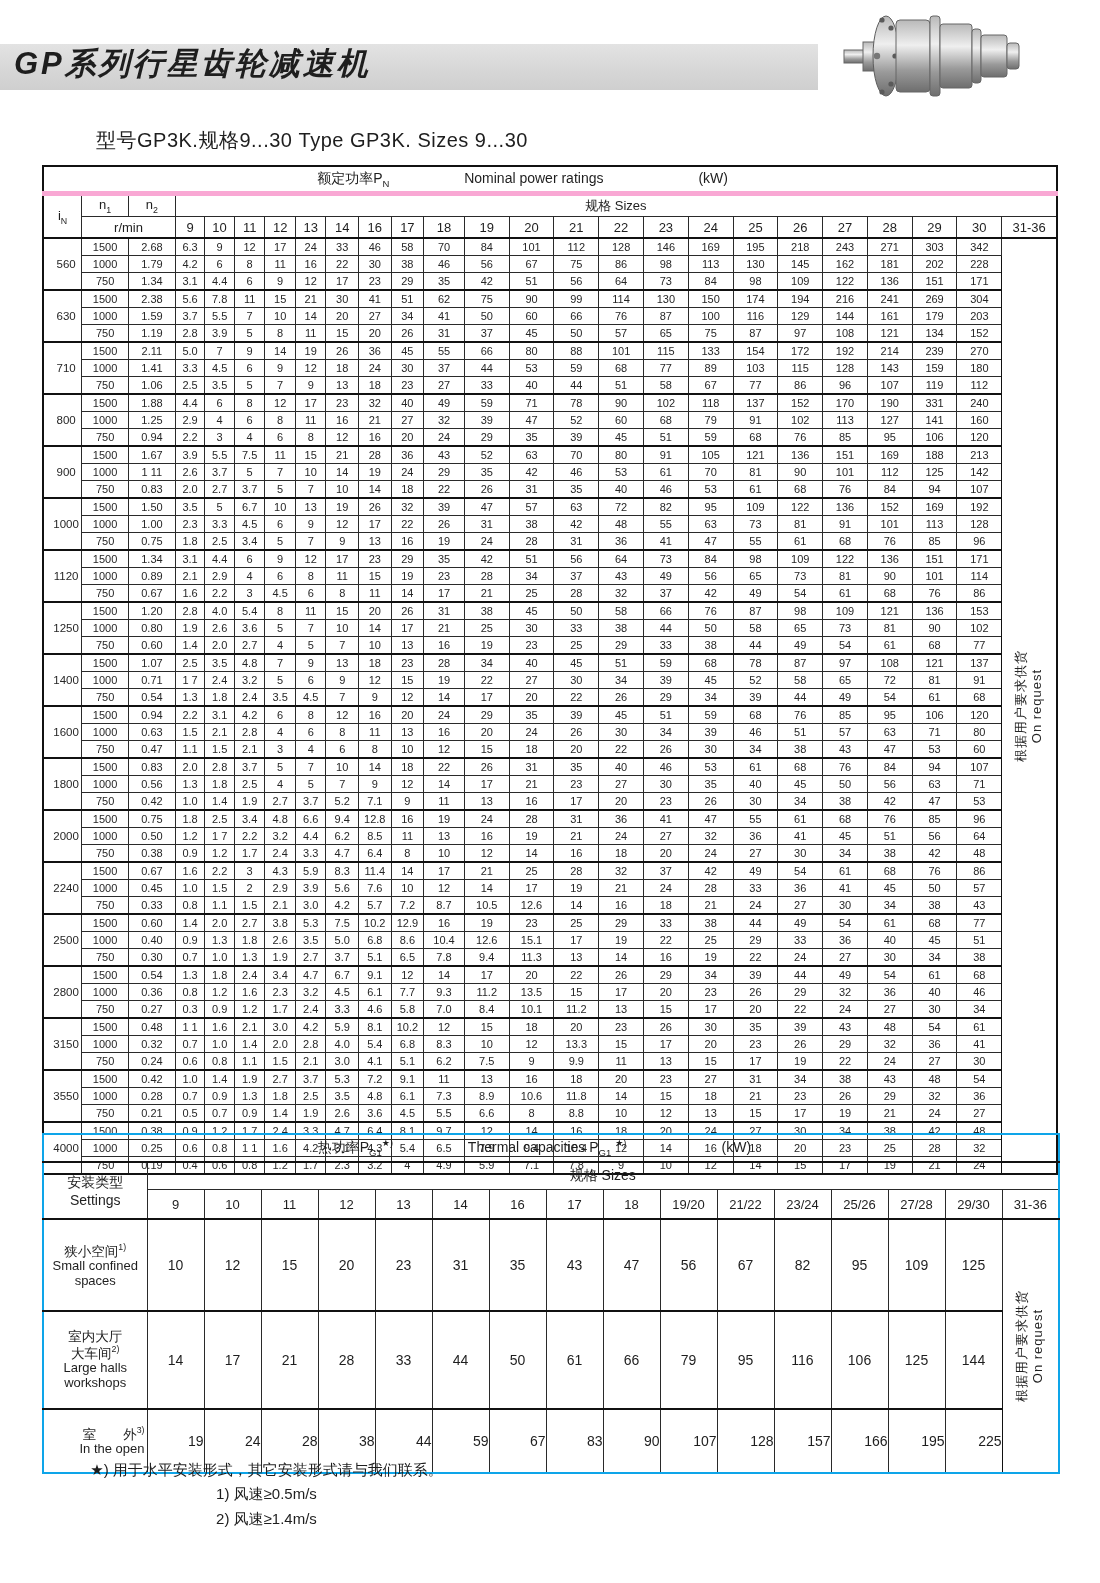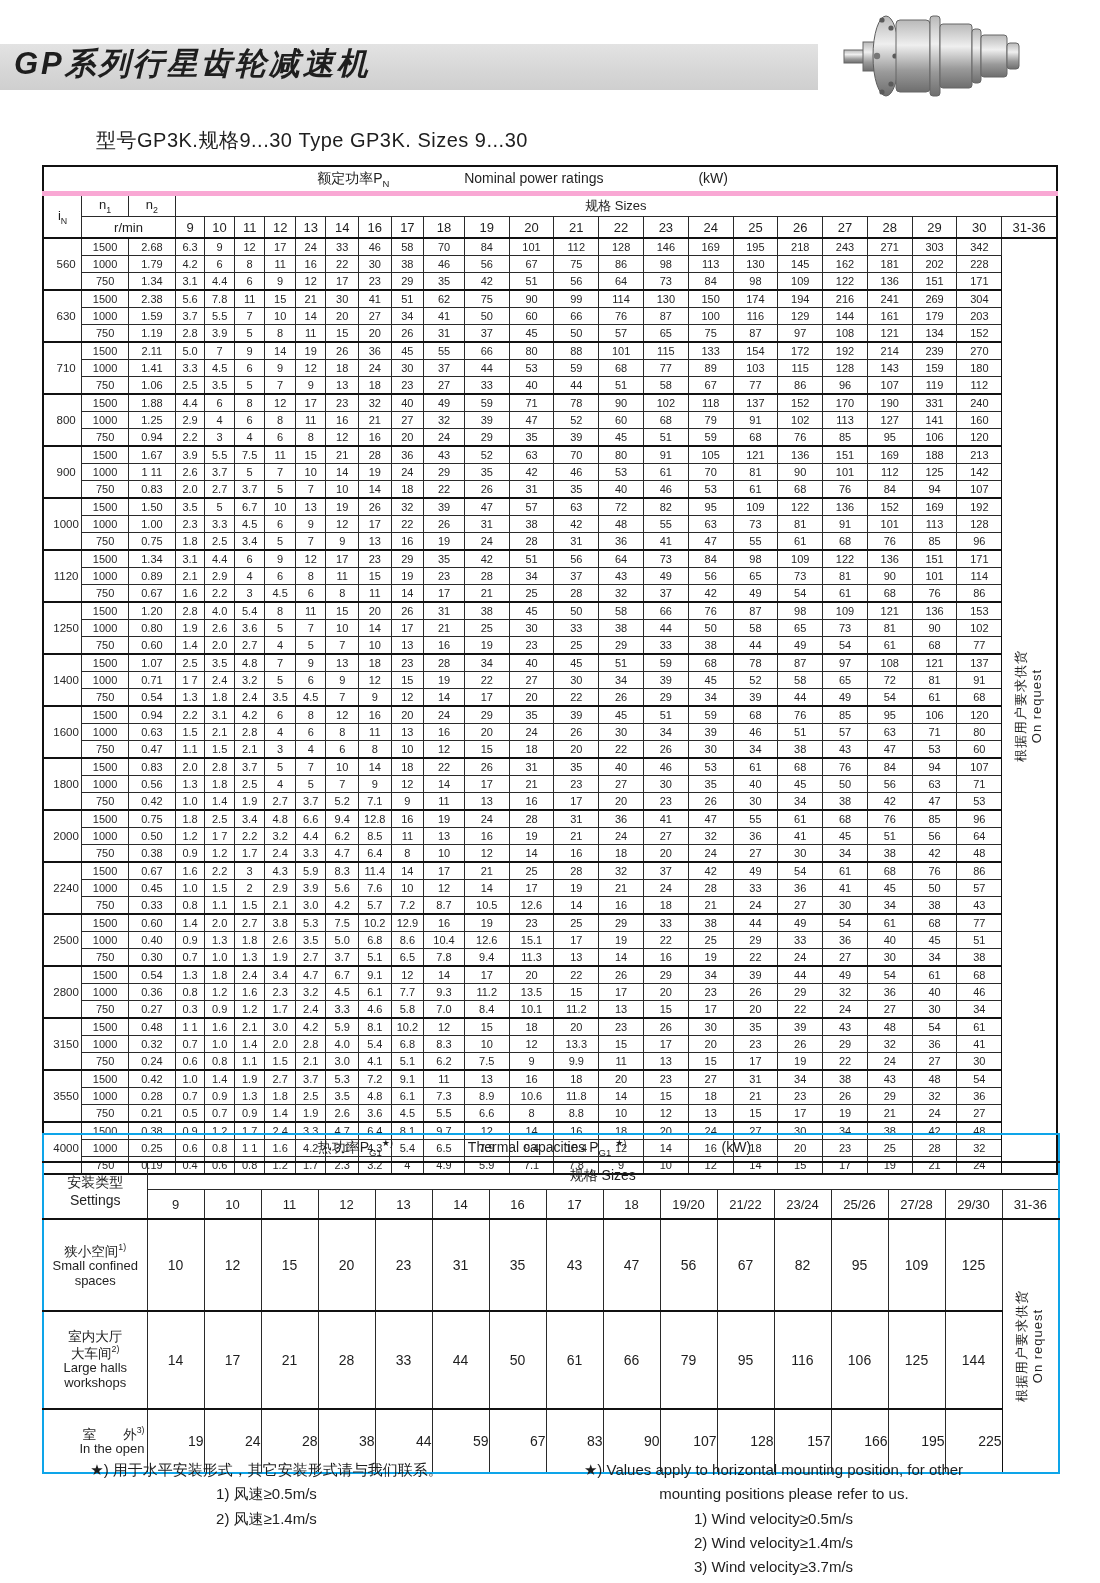--- a/index.html
+++ b/index.html
@@ -1664,20 +1664,13 @@
       </tr>
     </tbody>
 </table>
 
 <div class="footnotes">
   <div class="fn-left" id="fn-left">
       <div>★) 用于水平安装形式，其它安装形式请与我们联系。</div>
       <div>1) 风速≥0.5m/s</div>
       <div>2) 风速≥1.4m/s</div>
     </div>
-  <div class="fn-right" id="fn-right">
-      <div>★) Values apply to horizontal mounting position, for other</div>
-      <div>     mounting positions please refer to us.</div>
-      <div>1) Wind velocity≥0.5m/s</div>
-      <div>2) Wind velocity≥1.4m/s</div>
-      <div>3) Wind velocity≥3.7m/s</div>
-    </div>
 </div>
 
 </body></html>

